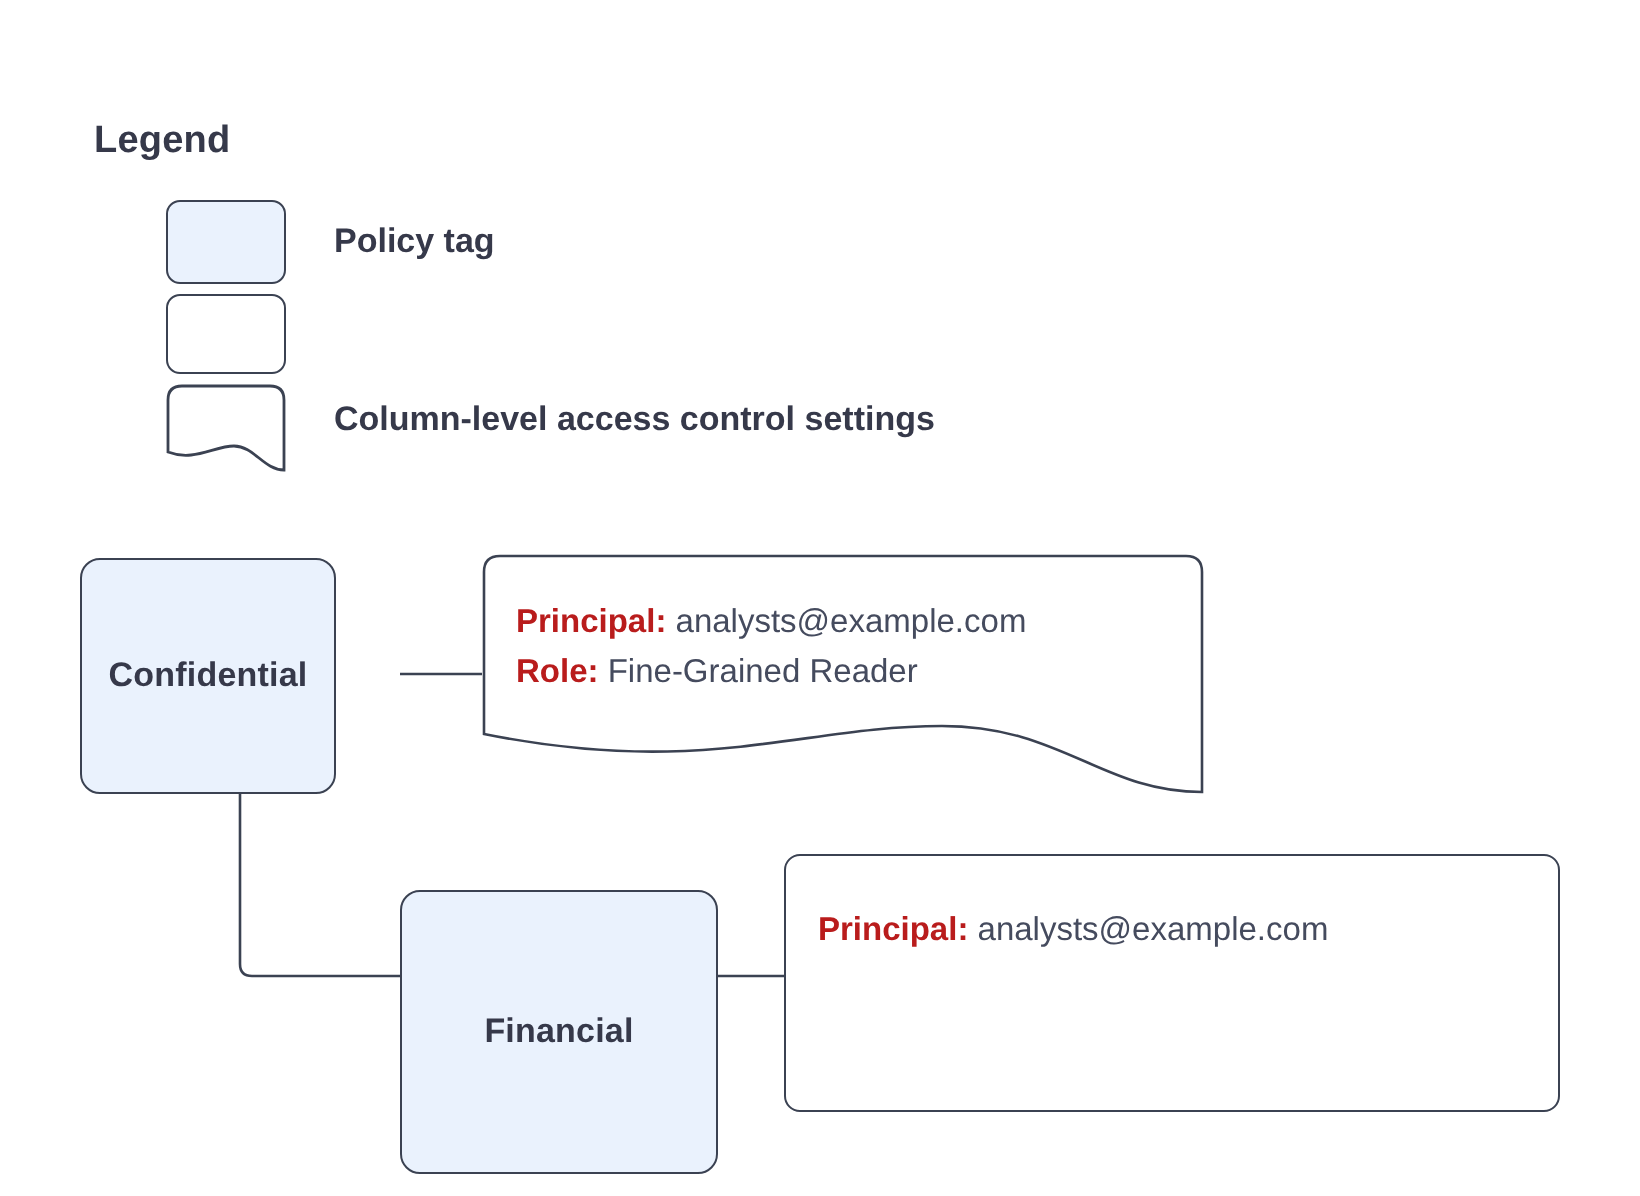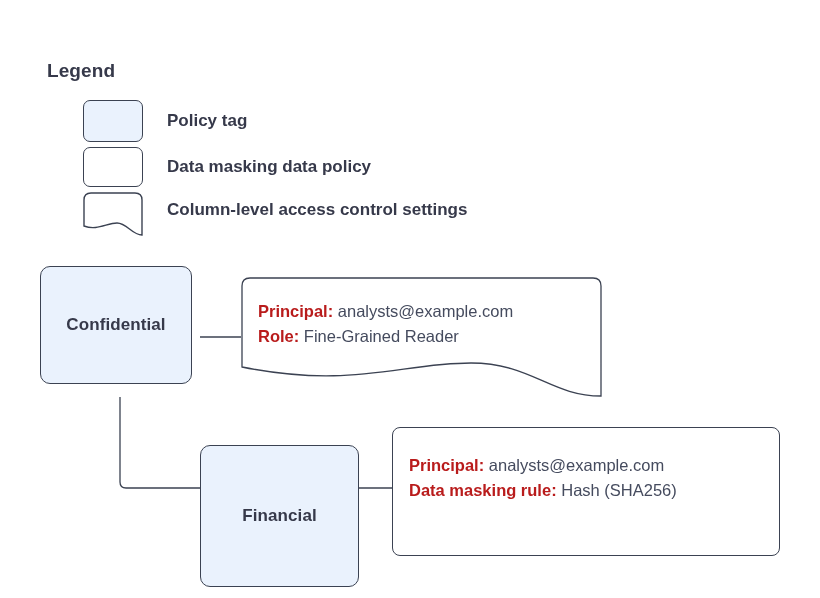--- a/index.html
+++ b/index.html
@@ -147,34 +147,33 @@
     <div class="legend-swatch">
       <div class="sw-rect filled"></div>
     </div>
     <div class="legend-label">Policy tag</div>
   </div>
 
   <div class="legend-row" style="top:147px; width:420px; height:40px;">
     <div class="legend-swatch" style="height:40px;">
       <div class="sw-rect"></div>
     </div>
-    <div class="legend-label">Data masking data policy</div>
   </div>
 
   <div class="legend-row" style="top:192px; width:520px; height:44px;">
     <div class="legend-swatch" style="height:44px;">
       <svg class="sw-wave" viewBox="0 0 60 44" preserveAspectRatio="none" xmlns="http://www.w3.org/2000/svg">
         <path d="M1,34 L1,8 Q1,1 8,1 L52,1 Q59,1 59,8 L59,43
                  C49,43 44,31 34,31 C24,31 14,39 1,34 Z" fill="#ffffff" stroke="#3b4252" stroke-width="1.4"></path>
       </svg>
     </div>
     <div class="legend-label" style="top:18px;">Column-level access control settings</div>
   </div>
 
-  <div class="node" style="left:40px; top:266px; width:152px; height:118px;">
+  <div class="node" style="left:40px; top:279px; width:128px; height:118px;">
     <span class="node-label">Confidential</span>
   </div>
 
   <div class="node" style="left:200px; top:445px; width:159px; height:142px;">
     <span class="node-label">Financial</span>
   </div>
 
   <div class="callout" style="left:241px; top:277px; width:361px; height:122px;">
     <svg class="callout-wave-svg" viewBox="0 0 361 122" preserveAspectRatio="none" xmlns="http://www.w3.org/2000/svg">
       <path d="M1,90 L1,9 Q1,1 9,1 L352,1 Q360,1 360,9 L360,119
@@ -191,20 +190,16 @@
       </div>
     </div>
   </div>
 
   <div class="callout plain" style="left:392px; top:427px; width:388px; height:129px;">
     <div class="callout-text" style="left:16px; top:25px;">
       <div>
         <span class="k">Principal:</span>
         <span>analysts@example.com</span>
       </div>
-      <div>
-        <span class="k">Data masking rule:</span>
-        <span>Hash (SHA256)</span>
-      </div>
     </div>
   </div>
 
 </div>
 
 </body></html>

